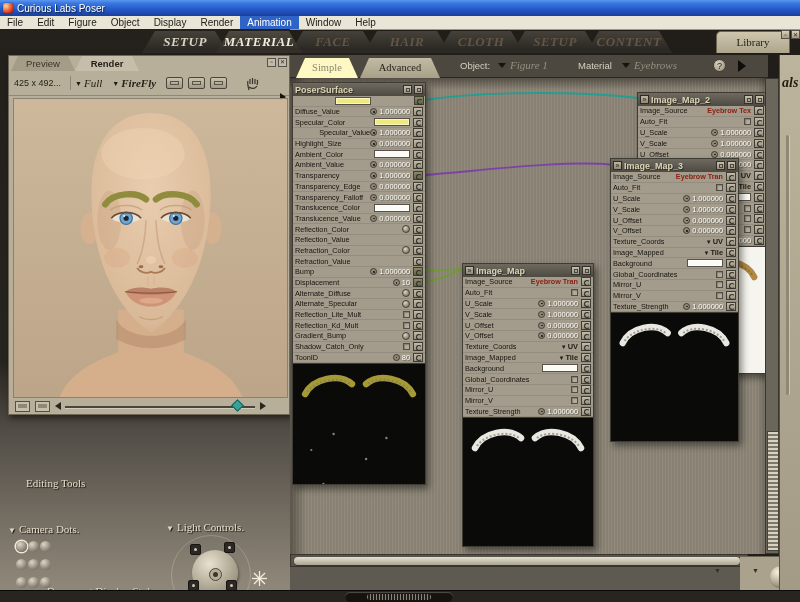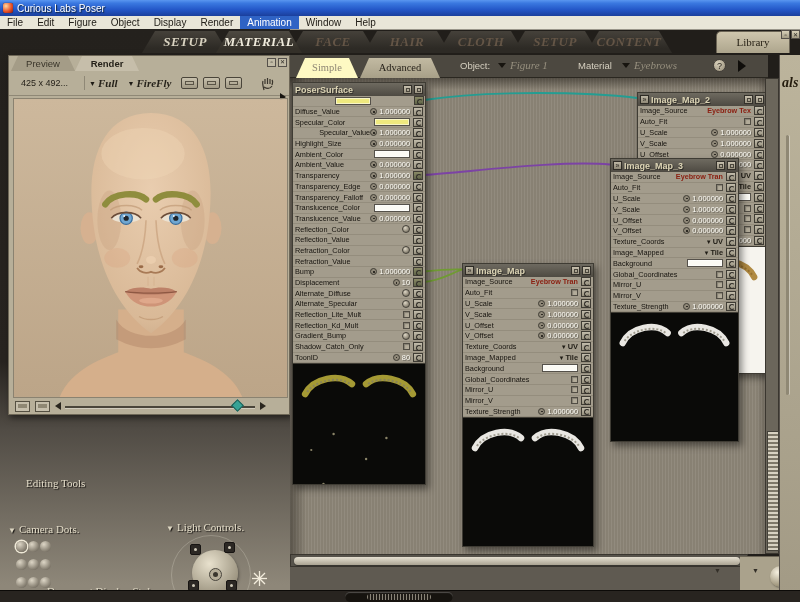--- a/index.html
+++ b/index.html
@@ -69,25 +69,25 @@
     border:1px solid #6e6757;box-shadow:2px 3px 6px rgba(0,0,0,.5);box-sizing:border-box;}
   .ptab{position:absolute;top:0;height:15px;line-height:15px;text-align:center;font-size:9.5px;color:#3a352a;
     clip-path:polygon(7px 0,calc(100% - 7px) 0,100% 100%,0 100%);background:#a49c87;}
   .ptab.active{background:#c6beaa;font-weight:bold;color:#26221a;}
   #pv-title{position:absolute;left:118px;top:1px;width:150px;height:14px;font-size:9.5px;font-weight:bold;
     color:#2a2620;white-space:nowrap;}
   .pv-winbtn{position:absolute;top:2px;width:9px;height:9px;background:#c2bba6;border:1px solid #55504a;
     font-size:6px;line-height:7px;text-align:center;color:#2a2722;box-sizing:border-box;}
   #pv-toolbar{position:absolute;left:0;top:15px;width:100%;height:24px;border-bottom:1px solid #8f8876;
     display:flex;align-items:center;font-size:9px;color:#26221a;}
-  #pv-size{padding:0 12px;}
+  #pv-size{padding:0 5px;}
   .pv-sep{width:1px;height:14px;background:#8f8876;margin:0 4px;}
   .ddl{display:flex;align-items:center;margin-right:10px;}
   .ddl .tri{font-size:7px;margin-right:2px;color:#1d1a14;}
-  .ddl i{font-family:"Liberation Serif",serif;font-size:11px;font-weight:bold;}
+  .ddl i{font-family:"Liberation Serif",serif;font-size:11px;}
   .tbicon{width:17px;height:12px;border:1px solid #4a453a;border-radius:2px;margin-right:5px;
     background:linear-gradient(180deg,#c8c1ad,#a29a85);position:relative;box-sizing:border-box;}
   .tbicon:after{content:"";position:absolute;left:3px;top:3px;right:3px;bottom:3px;border:1px solid #5a5446;}
   #pv-hand{margin-left:14px;}
   #pv-arrow{position:absolute;right:3px;top:22px;width:0;height:0;border-left:6px solid #17140f;
     border-top:4px solid transparent;border-bottom:4px solid transparent;}
   #pv-image{position:absolute;left:4px;top:42px;width:275px;height:300px;border:1px solid #8a8270;
     box-sizing:border-box;overflow:hidden;}
   #pv-bottom{position:absolute;left:4px;top:344px;width:275px;height:14px;}
   .pv-mini{position:absolute;top:1px;width:15px;height:11px;border:1px solid #555042;background:#c6bfac;box-sizing:border-box;}

